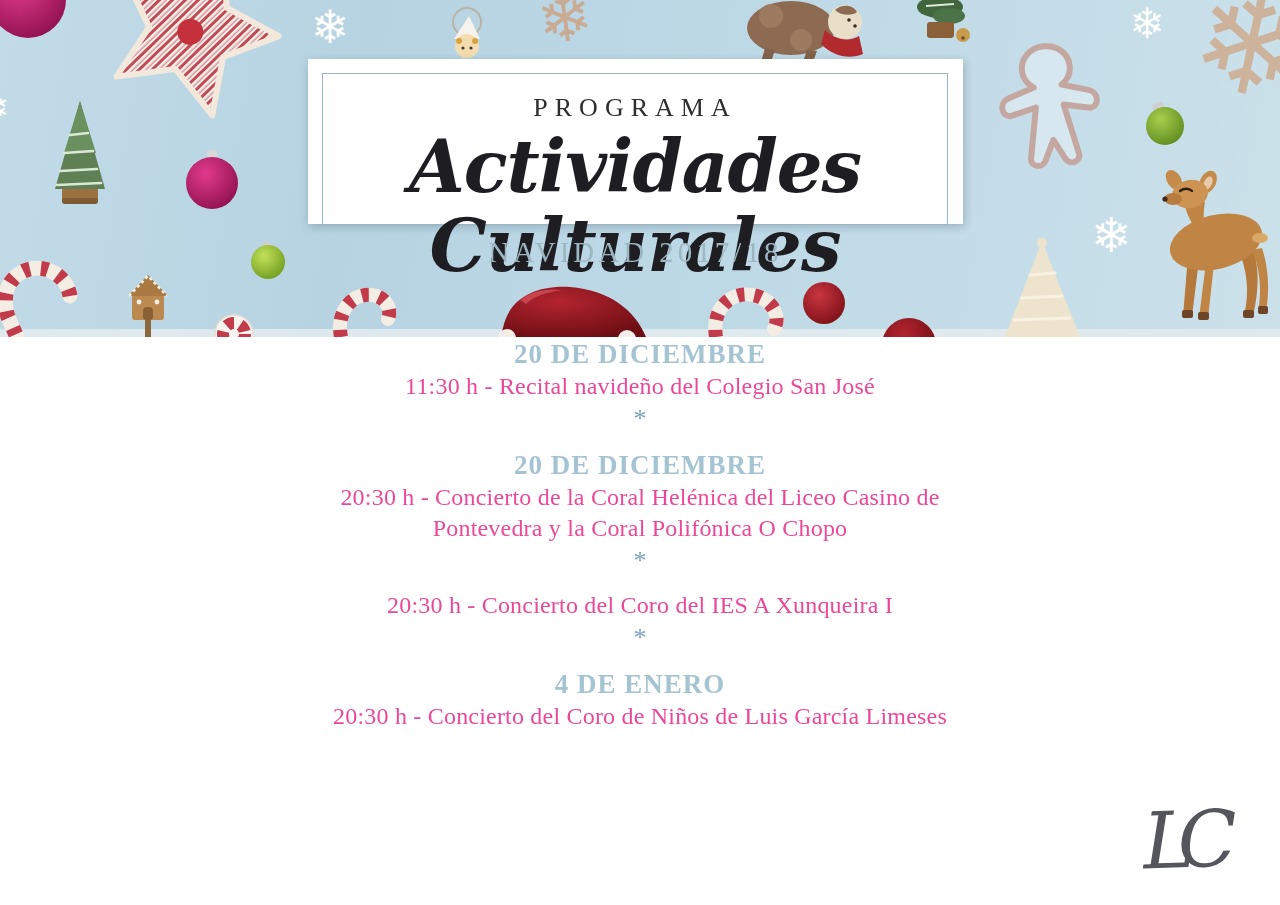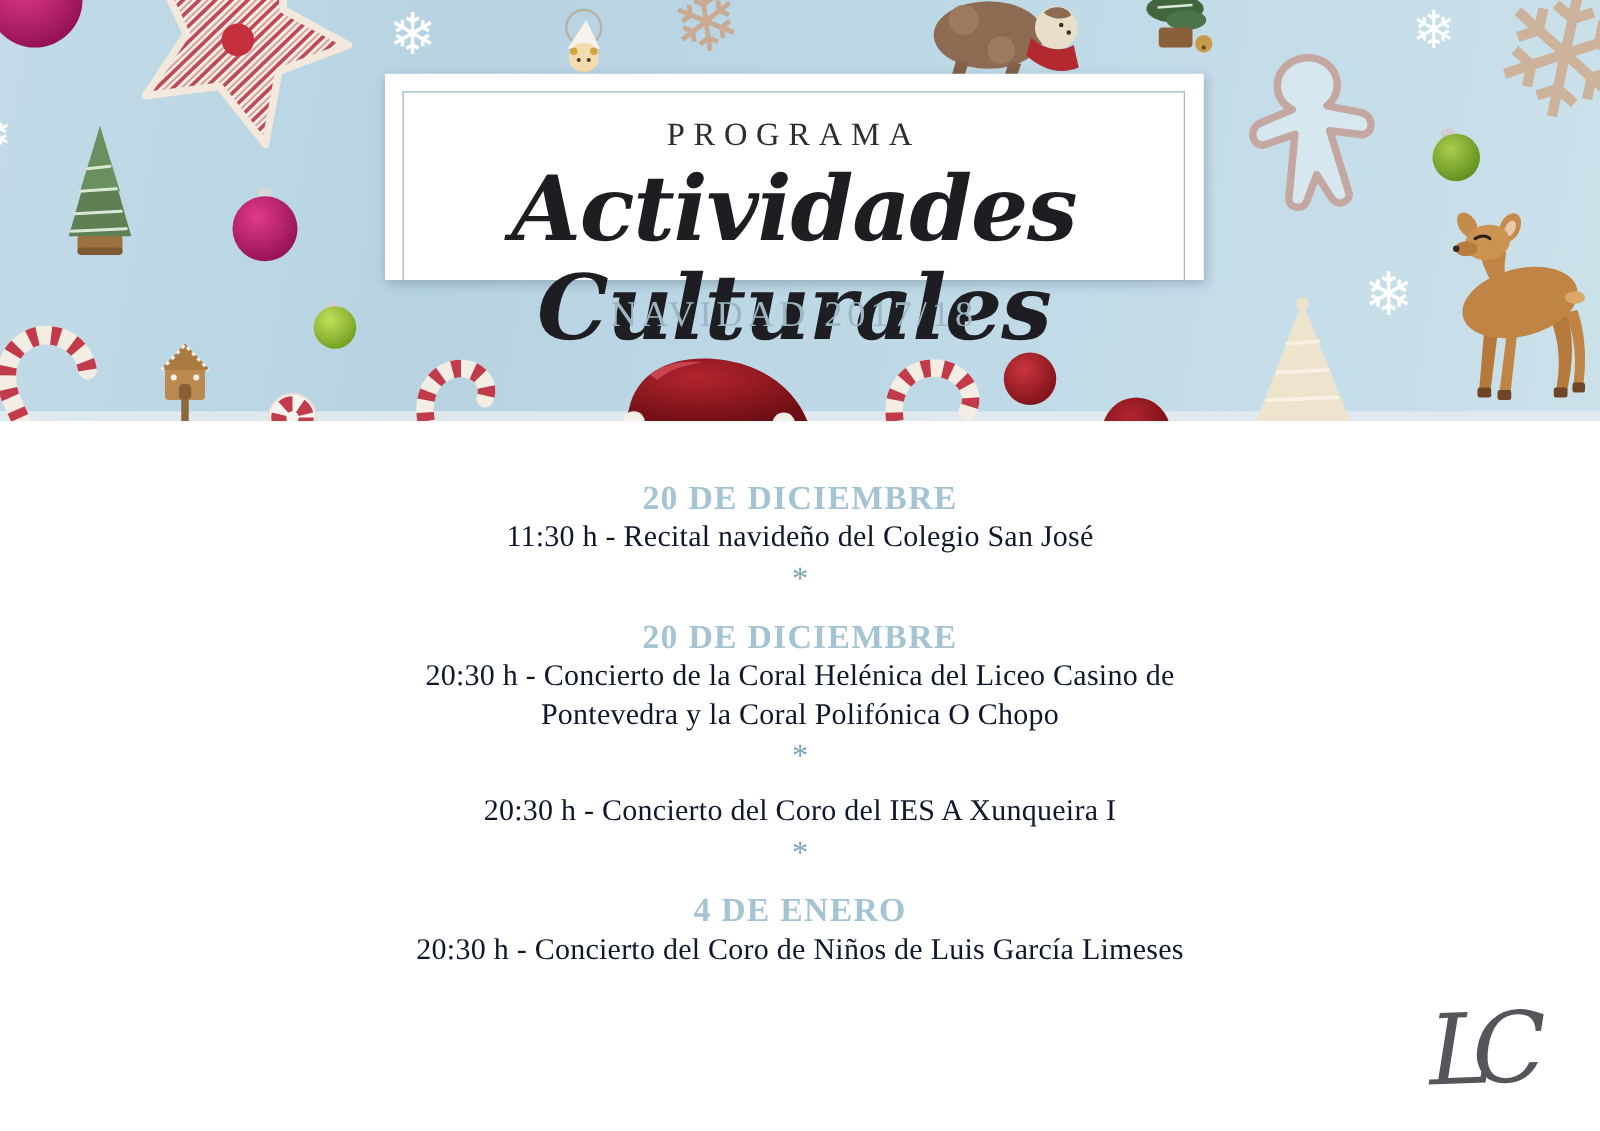--- a/index.html
+++ b/index.html
@@ -37,28 +37,28 @@
     line-height:1.1;
   }
   .subtitle {
     position:absolute; left:0; right:0; top:177px; text-align:center;
     font-size:29px; letter-spacing:4px; color:#9db7c2; font-weight:400;
   }
 
   
   .content {
     position:absolute; left:0; top:337px; width:1280px; height:568px;
-    background:#ffffff; text-align:center; padding-top:44px; box-sizing:border-box;
+    background:#ffffff; text-align:center; box-sizing:border-box;
   }
   .event-date {
     margin:0; font-size:27px; line-height:34px; font-weight:700;
     color:#a4c3d3; letter-spacing:1px;
   }
   .event-line {
-    font-size:24px; line-height:31px; color:#0f172a; letter-spacing:.2px;
+    font-size:24px; line-height:31px; color:#ec4899; letter-spacing:.2px;
   }
   .sep {
     font-size:26px; line-height:33px; color:#7ba3bb; margin-bottom:13px;
   }
 
   
   .monogram {
     position:absolute; right:46px; bottom:26px; z-index:6;
     font-family:"DejaVu Serif", serif; font-style:italic; font-weight:400;
     font-size:78px; line-height:1; color:#55565c; letter-spacing:-0.22em;

